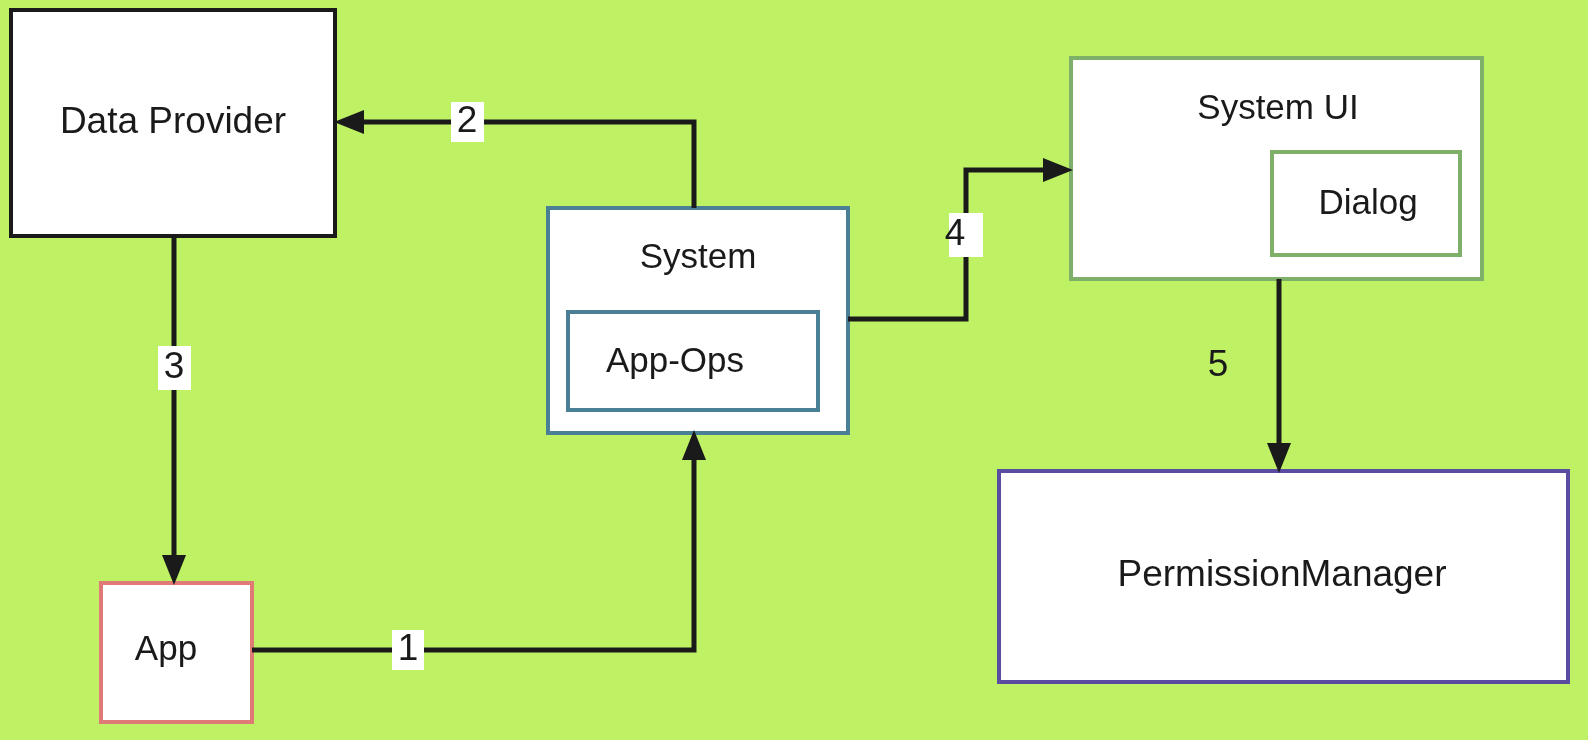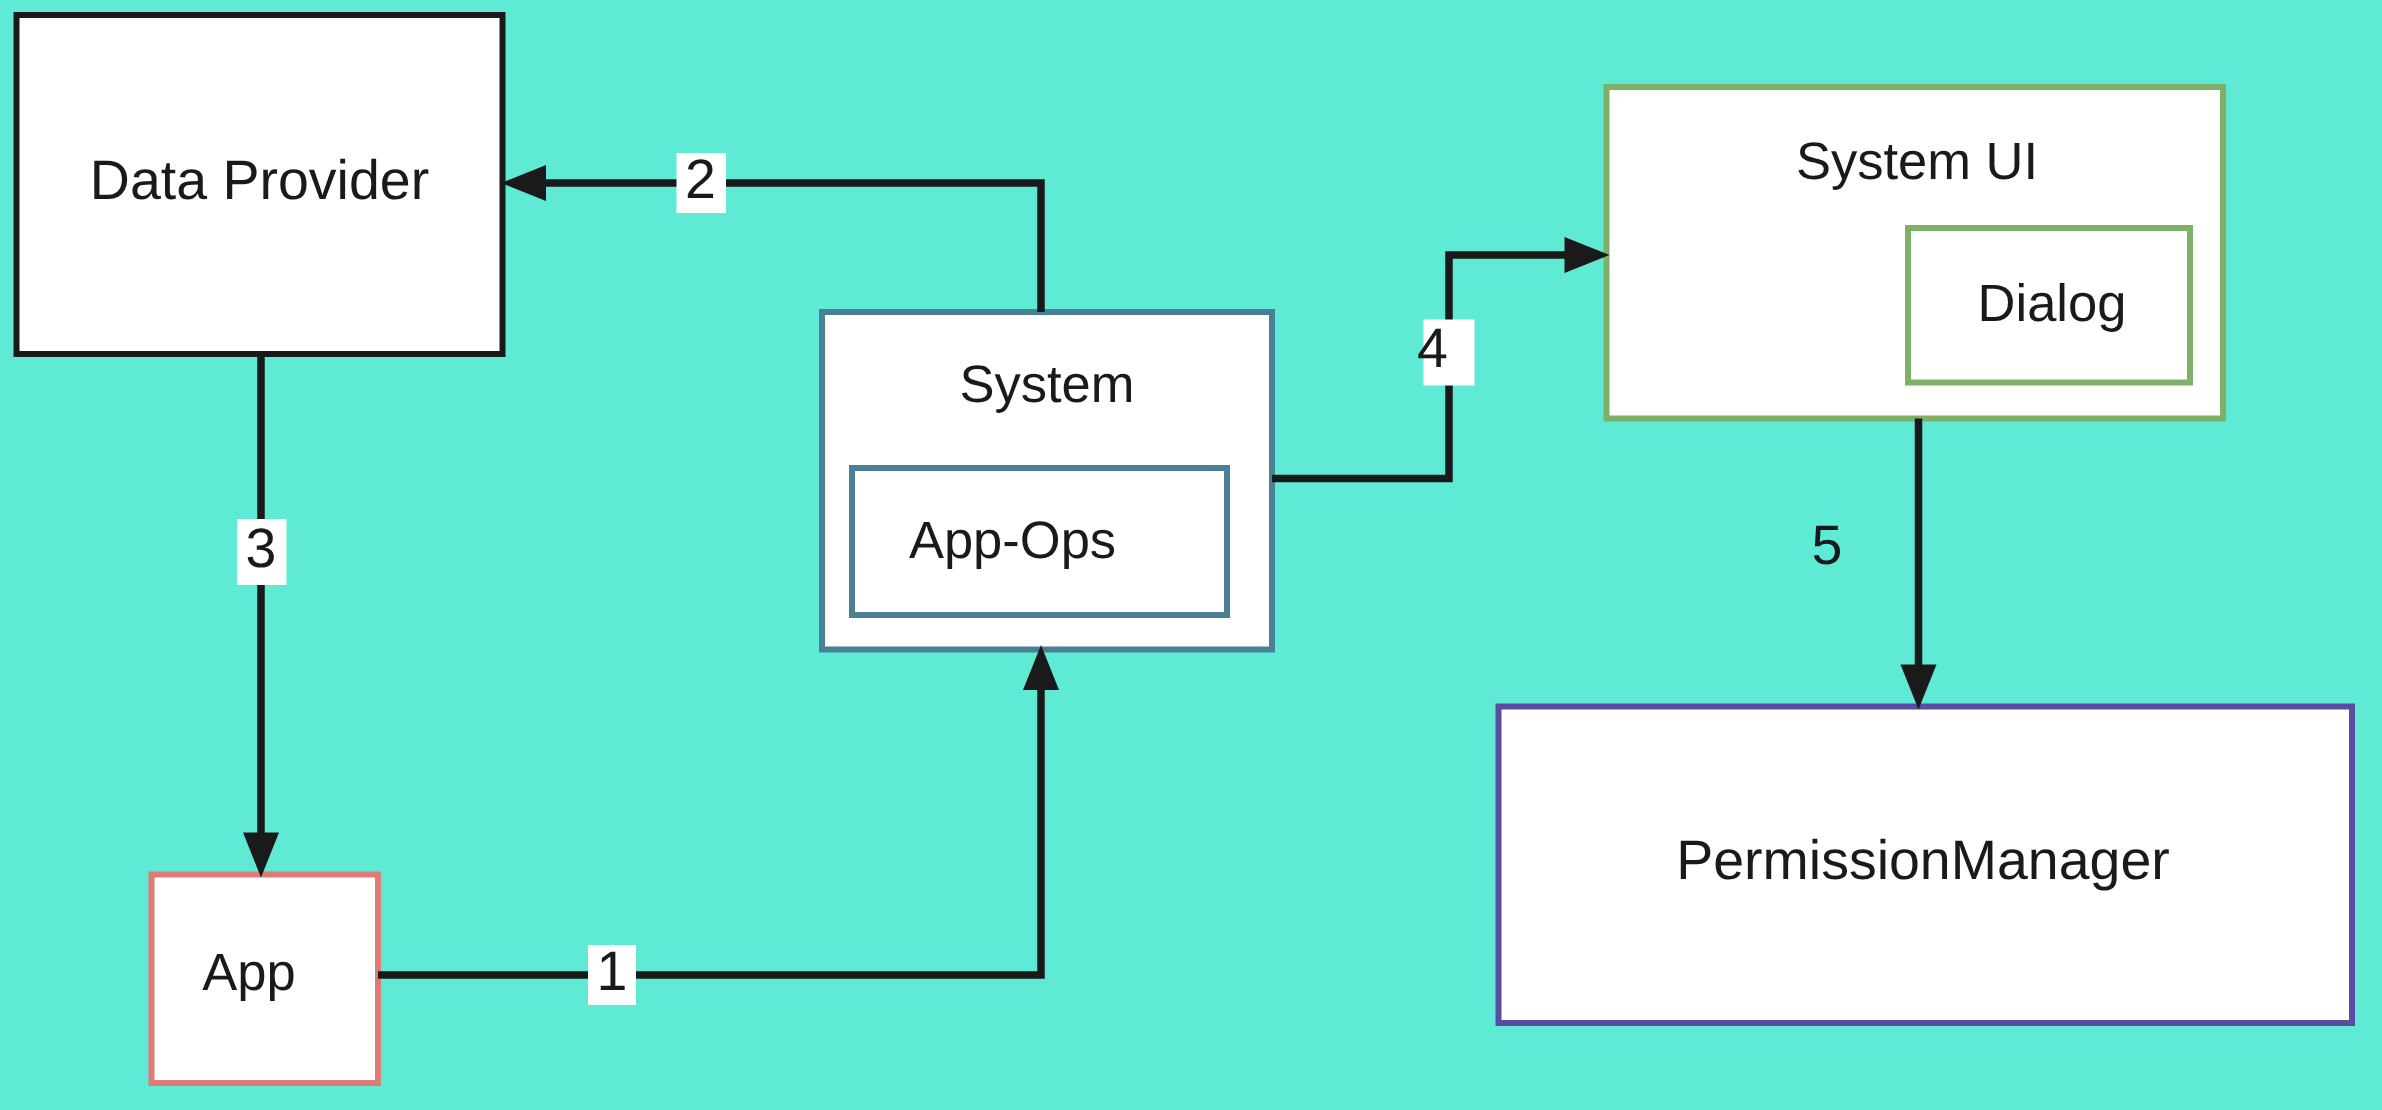--- a/index.html
+++ b/index.html
@@ -4,21 +4,21 @@
 <style>
   html, body {
     margin: 0;
     padding: 0;
     background: #ffffff;
   }
   #diagram-root {
     position: relative;
     width: 1588px;
     height: 740px;
-    background: #5eead4;
+    background: #bef264;
     overflow: hidden;
     font-family: "Liberation Sans", sans-serif;
   }
   svg.diagram-canvas {
     position: absolute;
     top: 0;
     left: 0;
     width: 1588px;
     height: 740px;
     display: block;

